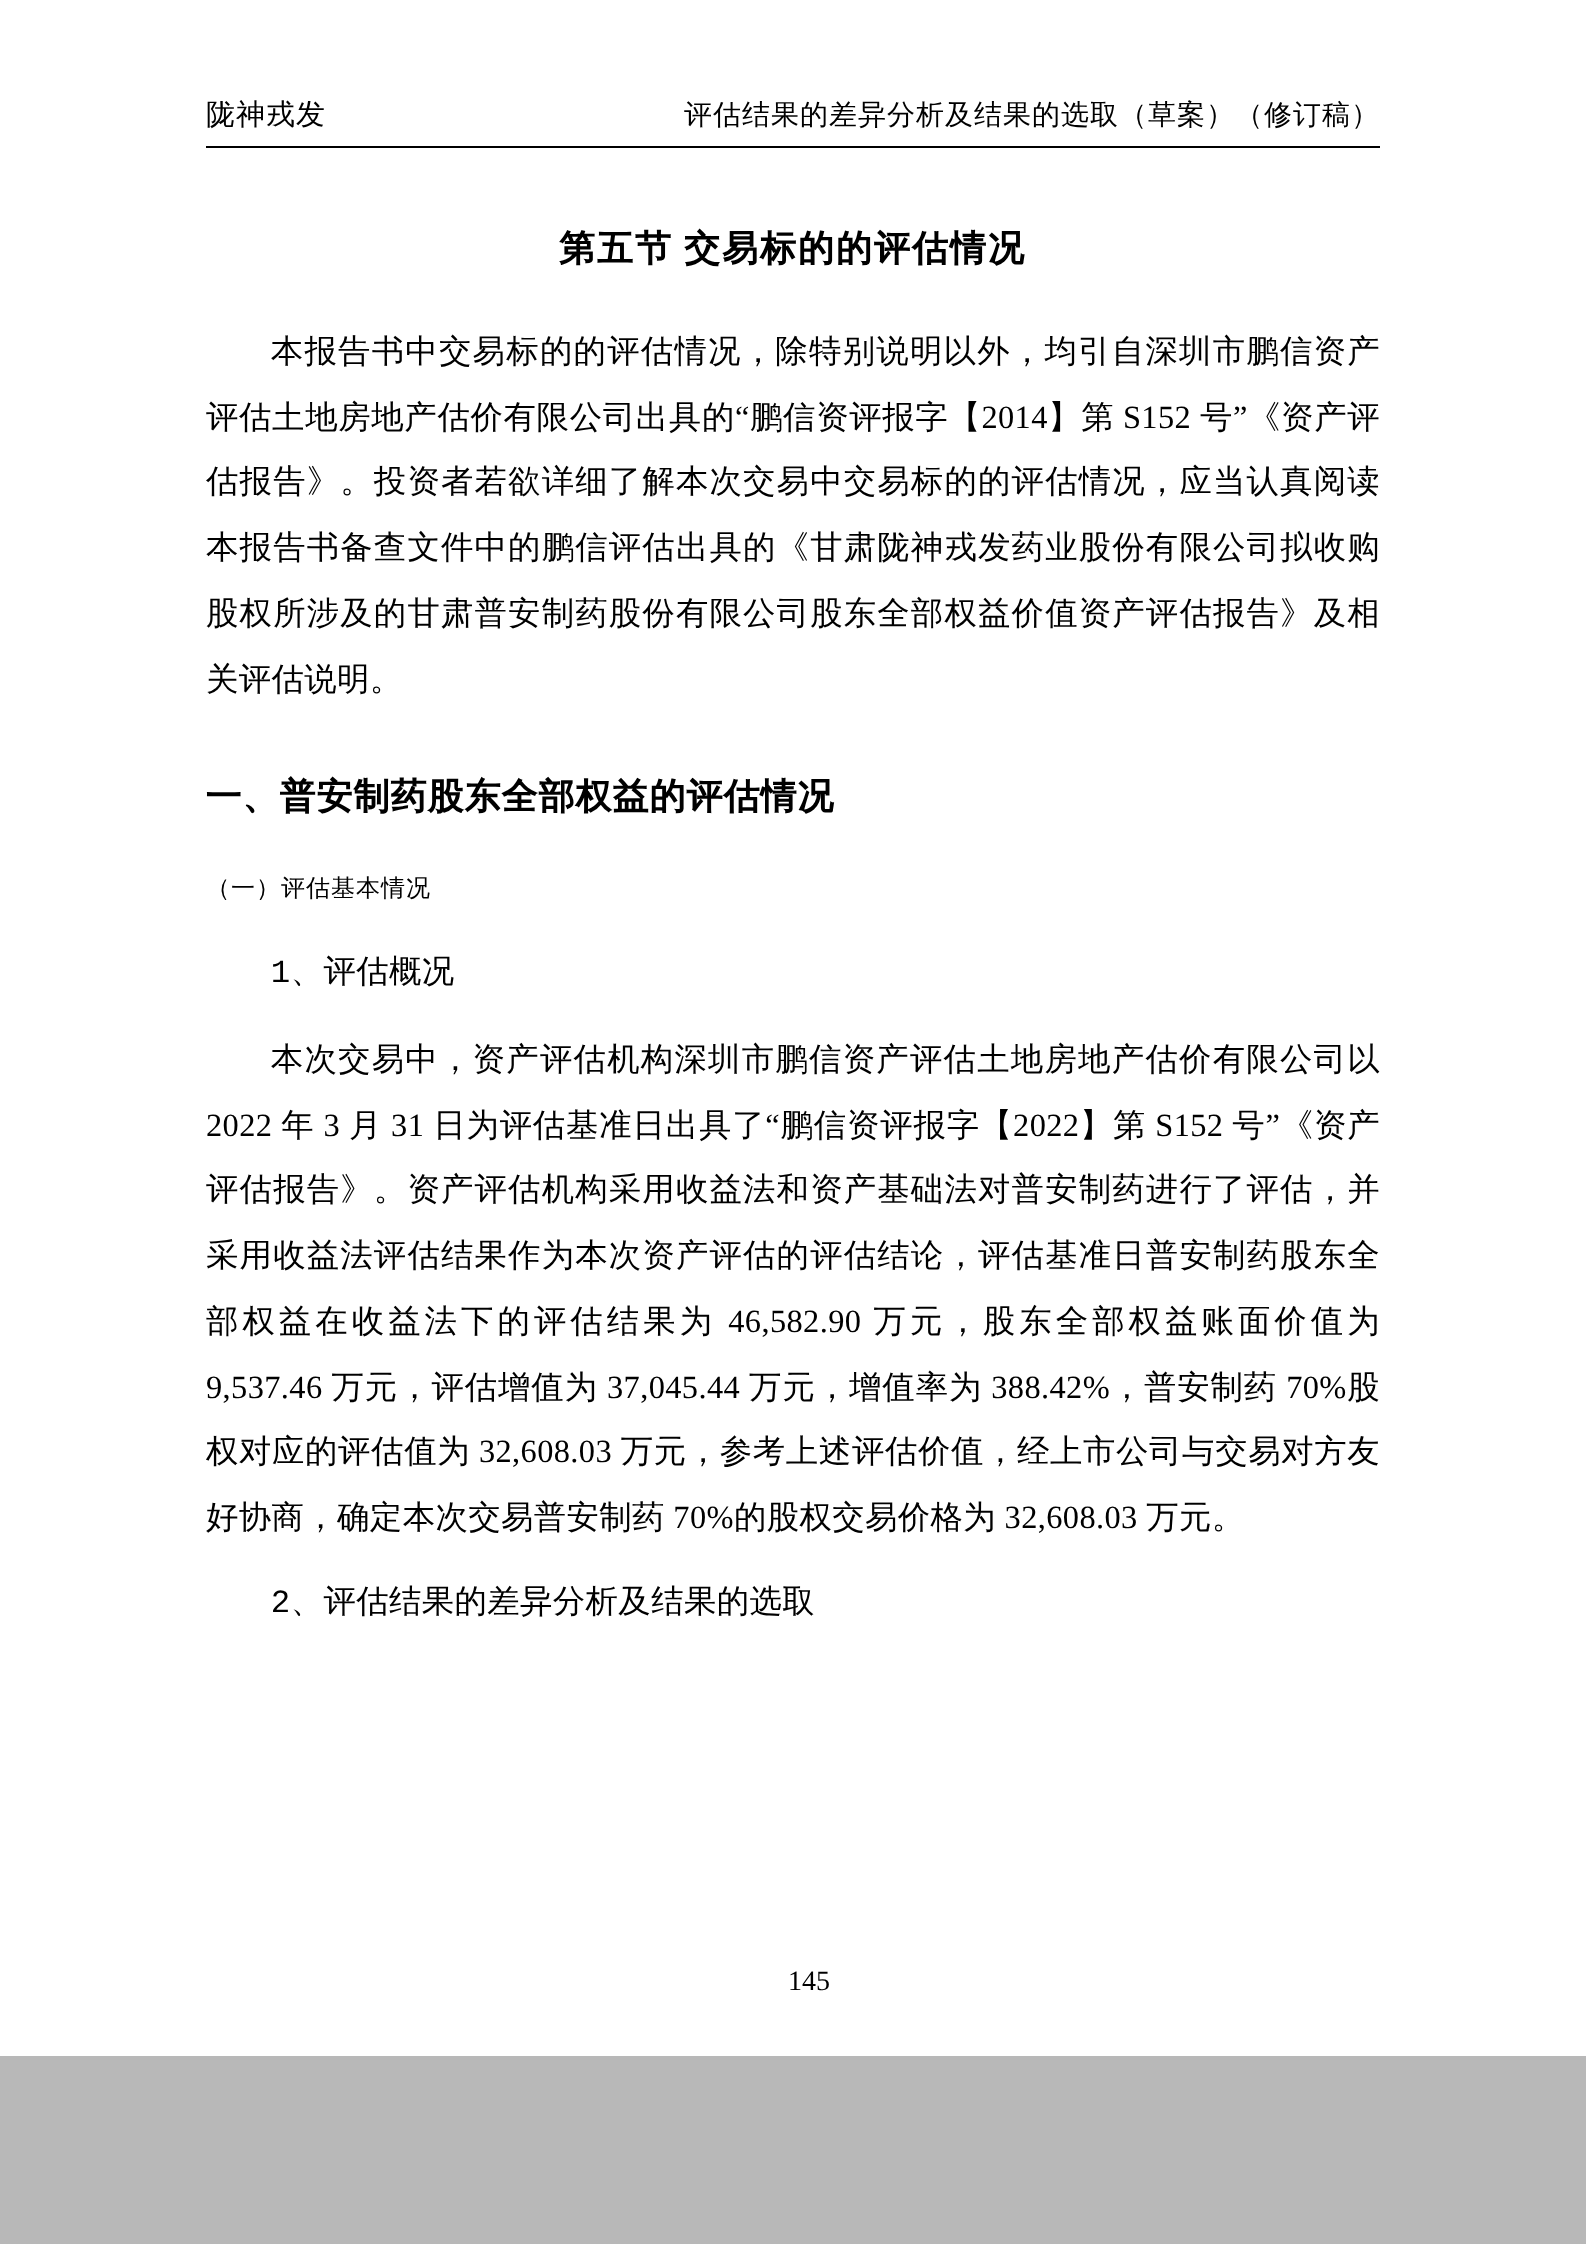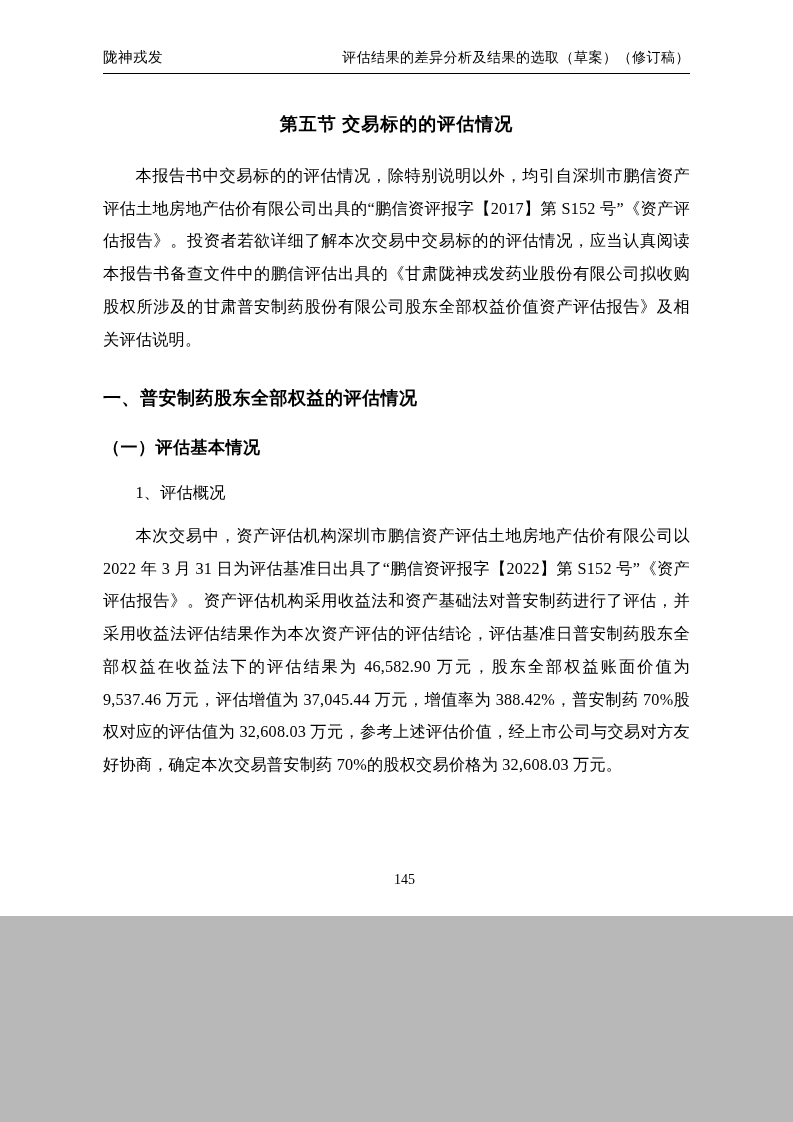--- a/index.html
+++ b/index.html
@@ -2,21 +2,21 @@
 <html><head>
 <meta charset="utf-8">
 <style>
   html, body {
     margin: 0;
     padding: 0;
     background: #b8b8b8;
   }
   .page {
     width: 793px;
-    height: 916px;
+    height: 1028px;
     background: #ffffff;
     position: relative;
     margin: 0 auto;
     box-sizing: border-box;
     font-family: "Liberation Serif", "DejaVu Serif", serif;
     color: #000000;
     overflow: hidden;
   }
   .content {
     position: absolute;
@@ -52,40 +52,41 @@
     margin: 0 0 24px 0;
     letter-spacing: 1px;
   }
   h2.heading-1 {
     font-size: 18px;
     font-weight: bold;
     margin: 30px 0 20px 0;
     letter-spacing: 0.5px;
   }
   h3.heading-2 {
-    font-size: 17px;
-    font-weight: bold;
+    font-size: 12px;
+    font-weight: normal;
     margin: 26px 0 18px 0;
     letter-spacing: 0.5px;
   }
   p.para {
     font-size: 16.2px;
     line-height: 2.02;
     margin: 0 0 10px 0;
     text-align: justify;
     text-justify: inter-ideograph;
     text-indent: 2em;
     letter-spacing: 0.2px;
   }
   p.list-item {
     font-size: 16.2px;
     line-height: 2.02;
     margin: 0 0 10px 0;
     text-indent: 2em;
     letter-spacing: 0.2px;
+    font-family: Liberation Mono, monospace;
   }
   .page-number {
     position: absolute;
     bottom: 28px;
     left: 16px;
     right: 0;
     text-align: center;
     font-size: 14px;
     font-family: "Liberation Serif", serif;
   }
@@ -97,29 +98,30 @@
   <div class="content">
 
     <div class="header">
       <span class="header-left">陇神戎发</span>
       <span class="header-right">评估结果的差异分析及结果的选取（草案）（修订稿）</span>
     </div>
     <hr class="header-rule">
 
     <h1 class="section-title">第五节 交易标的的评估情况</h1>
 
-    <p class="para">本报告书中交易标的的评估情况，除特别说明以外，均引自深圳市鹏信资产评估土地房地产估价有限公司出具的“鹏信资评报字【2017】第 S152 号”《资产评估报告》。投资者若欲详细了解本次交易中交易标的的评估情况，应当认真阅读本报告书备查文件中的鹏信评估出具的《甘肃陇神戎发药业股份有限公司拟收购股权所涉及的甘肃普安制药股份有限公司股东全部权益价值资产评估报告》及相关评估说明。</p>
+    <p class="para">本报告书中交易标的的评估情况，除特别说明以外，均引自深圳市鹏信资产评估土地房地产估价有限公司出具的“鹏信资评报字【2014】第 S152 号”《资产评估报告》。投资者若欲详细了解本次交易中交易标的的评估情况，应当认真阅读本报告书备查文件中的鹏信评估出具的《甘肃陇神戎发药业股份有限公司拟收购股权所涉及的甘肃普安制药股份有限公司股东全部权益价值资产评估报告》及相关评估说明。</p>
 
     <h2 class="heading-1">一、普安制药股东全部权益的评估情况</h2>
 
     <h3 class="heading-2">（一）评估基本情况</h3>
 
     <p class="list-item">1、评估概况</p>
 
     <p class="para">本次交易中，资产评估机构深圳市鹏信资产评估土地房地产估价有限公司以 2022 年 3 月 31 日为评估基准日出具了“鹏信资评报字【2022】第 S152 号”《资产评估报告》。资产评估机构采用收益法和资产基础法对普安制药进行了评估，并采用收益法评估结果作为本次资产评估的评估结论，评估基准日普安制药股东全部权益在收益法下的评估结果为 46,582.90 万元，股东全部权益账面价值为 9,537.46 万元，评估增值为 37,045.44 万元，增值率为 388.42%，普安制药 70%股权对应的评估值为 32,608.03 万元，参考上述评估价值，经上市公司与交易对方友好协商，确定本次交易普安制药 70%的股权交易价格为 32,608.03 万元。</p>
 
+    <p class="list-item">2、评估结果的差异分析及结果的选取</p>
 
 
 
   </div>
 
   <div class="page-number">145</div>
 </div>
 
 </body></html>

